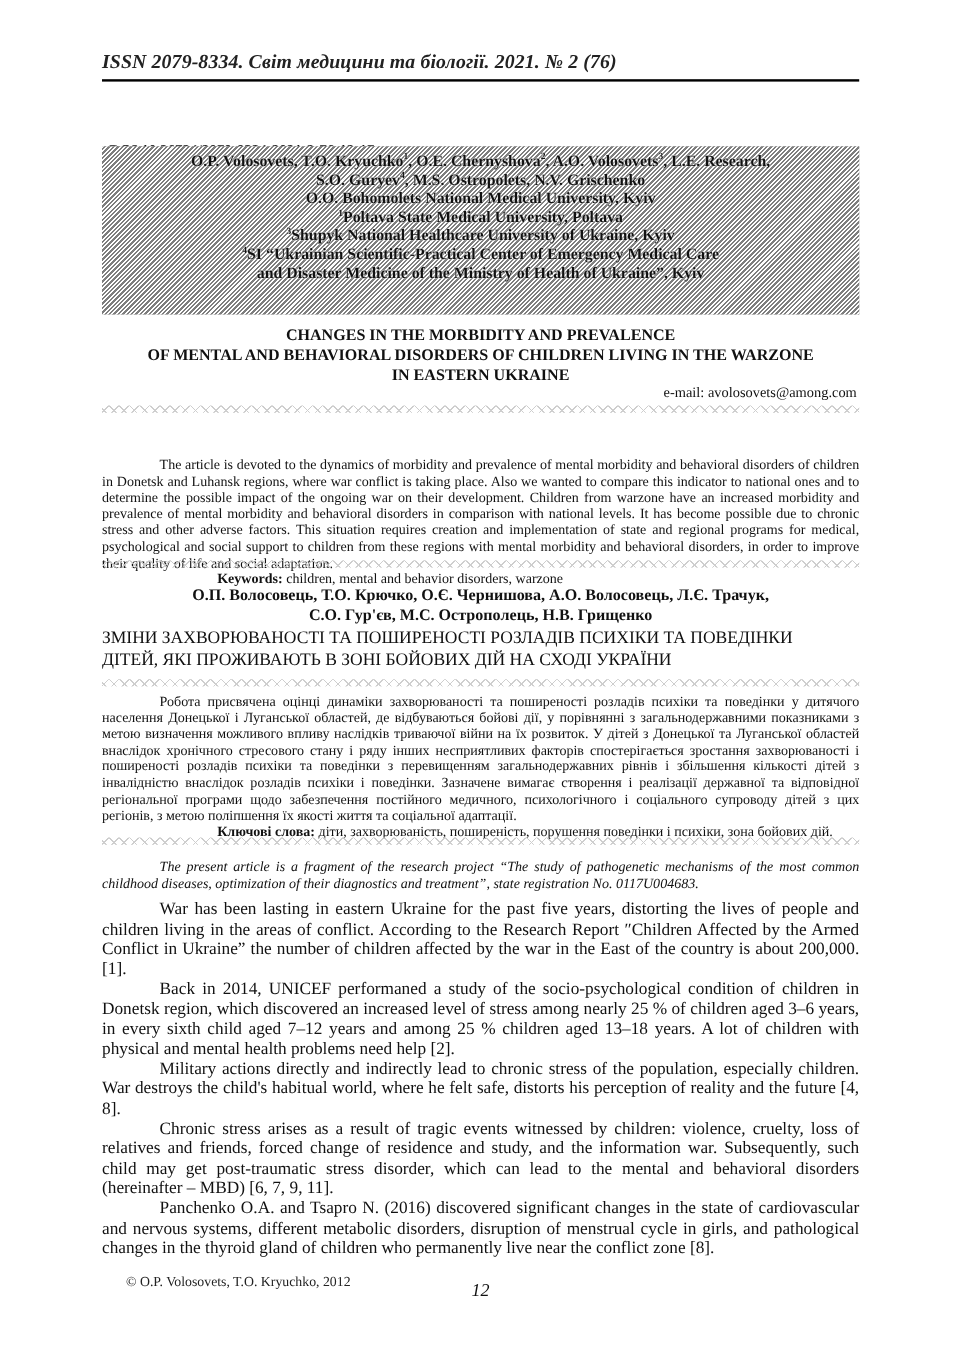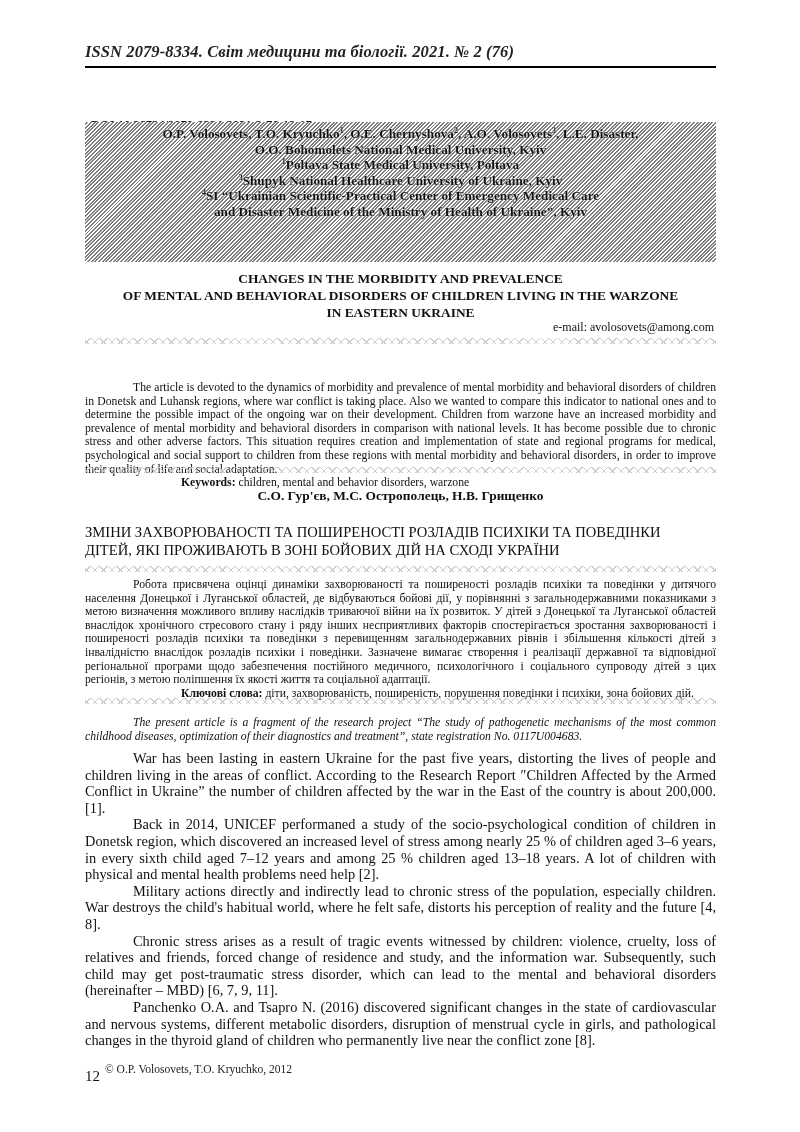--- a/index.html
+++ b/index.html
@@ -41,38 +41,41 @@
     font-weight: normal; font-size: 14.6px; line-height: 18px; }
 
   .project-note { position: absolute; top: 716px; left: 0; width: 631px; font-style: italic;
     font-size: 11.7px; line-height: 13.6px; text-align: justify; }
   .project-note span { display: block; text-indent: 48px; }
 
   .body-text { position: absolute; top: 750px; left: 0; width: 631px; font-size: 14.4px; line-height: 16.6px; text-align: justify; }
   .body-text p { margin: 0; text-indent: 48px; }
 
   .copyright { position: absolute; top: 1063px; left: 20px; font-size: 11.5px; color: #222; }
-  .page-number { position: absolute; top: 1068px; left: 0; width: 631px; font-size: 15px; }
+  .page-number { position: absolute; top: 1068px; left: 0; width: 631px; text-align: center; font-size: 15px; font-style: italic; }
 </style>
 </head>
 <body>
 
 <div class="page">
 
   <div class="journal-header">ISSN 2079-8334. Світ медицини та біології. 2021. № 2 (76)</div>
   <div class="header-rule"></div>
 
   <div class="ids">
     <div>DOI 10.26724/2079-8334-2021-2-76-12-17</div>
     <div>UDC 616.89-053.2:314.4:159.922.2</div>
   </div>
 
   <div class="affil-box">
     <span class="line">
-      <span>O.P. Volosovets, T.O. Kryuchko</span><sup>1</sup><span>, O.E. Chernyshova</span><sup>2</sup><span>, A.O. Volosovets</span><sup>3</sup><span>, L.E. Disaster,</span>
+      <span>O.P. Volosovets, T.O. Kryuchko</span><sup>1</sup><span>, O.E. Chernyshova</span><sup>2</sup><span>, A.O. Volosovets</span><sup>3</sup><span>, L.E. Research,</span>
+    </span>
+    <span class="line">
+      <span>S.O. Guryev</span><sup>4</sup><span>, M.S. Ostropolets, N.V. Grischenko</span>
     </span>
     <span class="line"><sup></sup><span>O.O. Bohomolets National Medical University, Kyiv</span></span>
     <span class="line"><sup>1</sup><span>Poltava State Medical University, Poltava</span></span>
     <span class="line"><sup>3</sup><span>Shupyk National Healthcare University of Ukraine, Kyiv</span></span>
     <span class="line"><sup>4</sup><span>SI “Ukrainian Scientific-Practical Center of Emergency Medical Care</span></span>
     <span class="line"><sup></sup><span>and Disaster Medicine of the Ministry of Health of Ukraine”, Kyiv</span></span>
   </div>
 
   <div class="title-en">
     <div>CHANGES IN THE MORBIDITY AND PREVALENCE</div>
@@ -84,20 +87,21 @@
   <div class="wavy" style="top:338px;"></div>
 
   <div class="abstract" style="top:351px;margin-top:30px;">
     <p>The article is devoted to the dynamics of morbidity and prevalence of mental morbidity and behavioral disorders of children in Donetsk and Luhansk regions, where war conflict is taking place. Also we wanted to compare this indicator to national ones and to determine the possible impact of the ongoing war on their development. Children from warzone have an increased morbidity and prevalence of mental morbidity and behavioral disorders in comparison with national levels. It has become possible due to chronic stress and other adverse factors. This situation requires creation and implementation of state and regional programs for medical, psychological and social support to children from these regions with mental morbidity and behavioral disorders, in order to improve their quality of life and social adaptation.</p>
     <p class="kw"><b>Keywords:</b><span> children, mental and behavior disorders, warzone</span></p>
   </div>
 
   <div class="wavy" style="top:467px;"></div>
 
   <div class="authors-ua">
+    <div>О.П. Волосовець, Т.О. Крючко, О.Є. Чернишова, А.О. Волосовець, Л.Є. Трачук,</div>
     <div>С.О. Гур'єв, М.С. Остропoлець, Н.В. Грищенко</div>
   </div>
 
   <div class="title-ua">
     <div>ЗМІНИ ЗАХВОРЮВАНОСТІ ТА ПОШИРЕНОСТІ РОЗЛАДІВ ПСИХІКИ ТА ПОВЕДІНКИ</div>
     <div>ДІТЕЙ, ЯКІ ПРОЖИВАЮТЬ В ЗОНІ БОЙОВИХ ДІЙ НА СХОДІ УКРАЇНИ</div>
   </div>
 
   <div class="wavy" style="top:566px;"></div>
 

